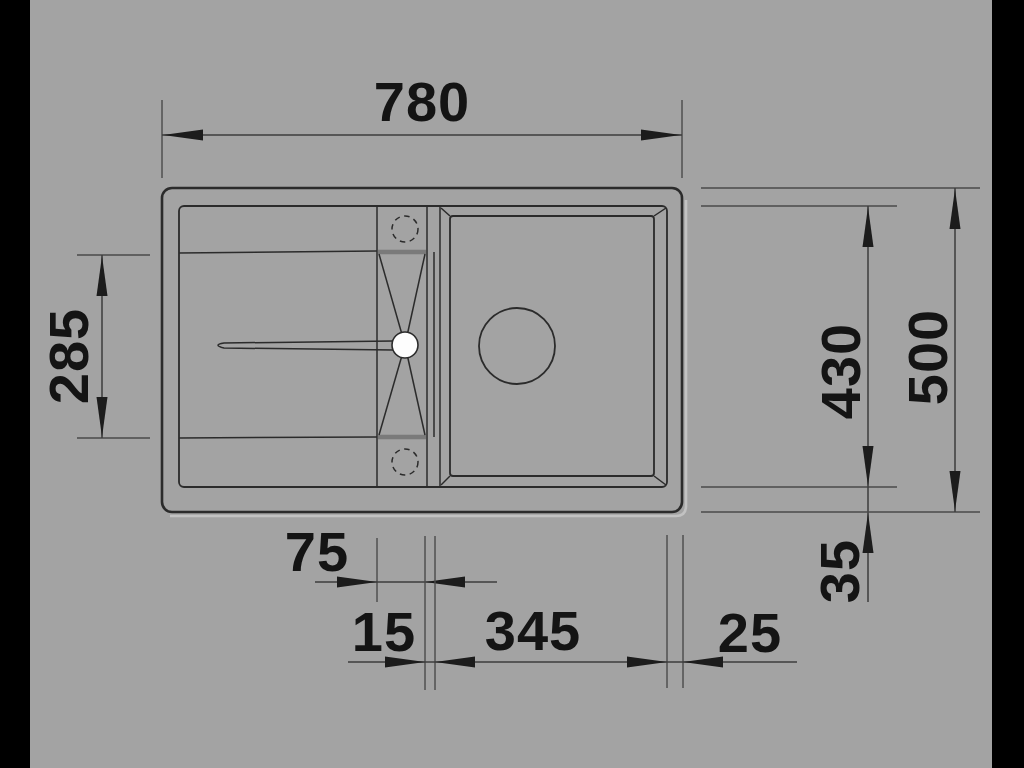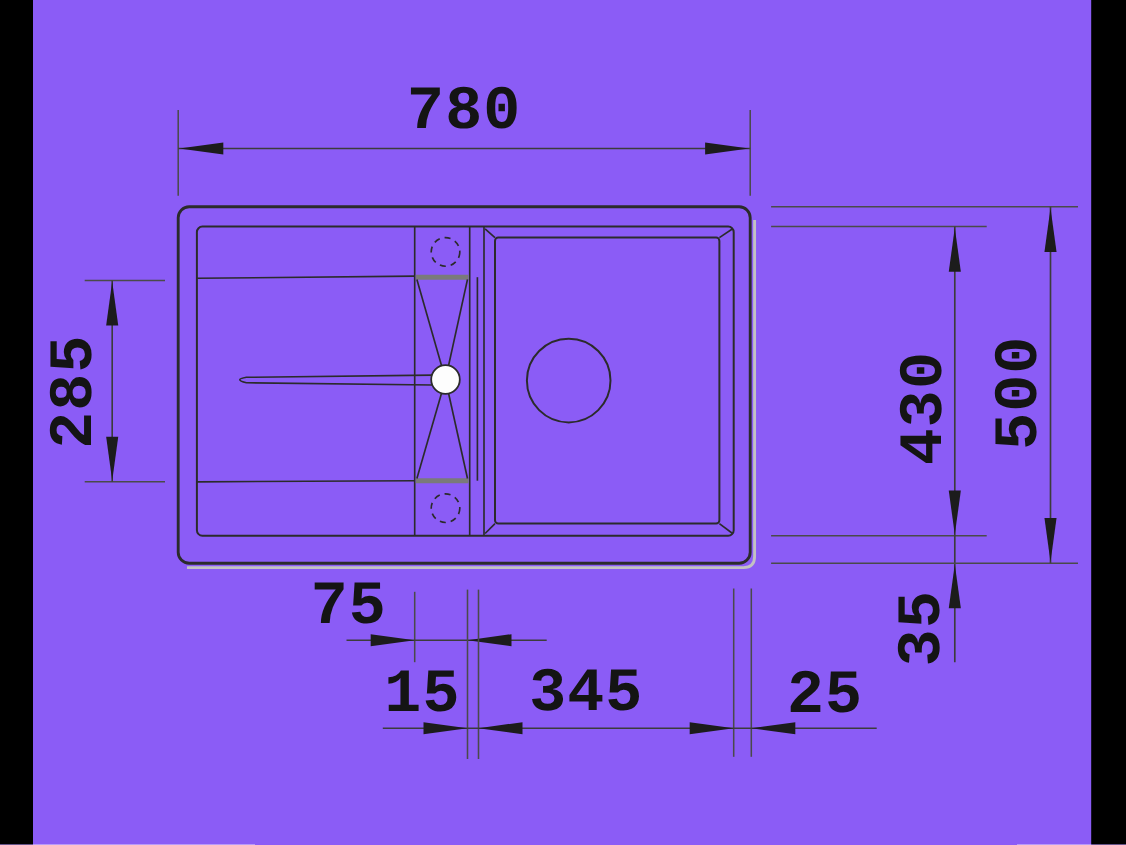--- a/index.html
+++ b/index.html
@@ -1,17 +1,17 @@
 <!DOCTYPE html>
 <html><head>
 <meta charset="utf-8">
 <style>
   html,body{margin:0;padding:0;background:#ffffff;}
-  .stage{position:relative;width:1024px;height:768px;background:#8b5cf6;overflow:hidden;
-         font-family:Liberation Mono, monospace;}
+  .stage{position:relative;width:1024px;height:768px;background:#a3a3a3;overflow:hidden;
+         font-family:Liberation Sans, sans-serif;}
   .pillar{position:absolute;top:0;height:768px;background:#000;}
   .pillar.left{left:0;width:30px;}
   .pillar.right{right:0;width:32px;}
   svg{position:absolute;left:0;top:0;}
   .obj{stroke:#2b2b2b;fill:none;}
   .obj-thick{stroke-width:2.6;}
   .obj-med{stroke-width:1.8;}
   .obj-thin{stroke-width:1.5;}
   .divider{stroke:#7a7a7a;stroke-width:4.5;fill:none;}
   .shadow{stroke:#c2c2c2;stroke-width:2.6;fill:none;}

